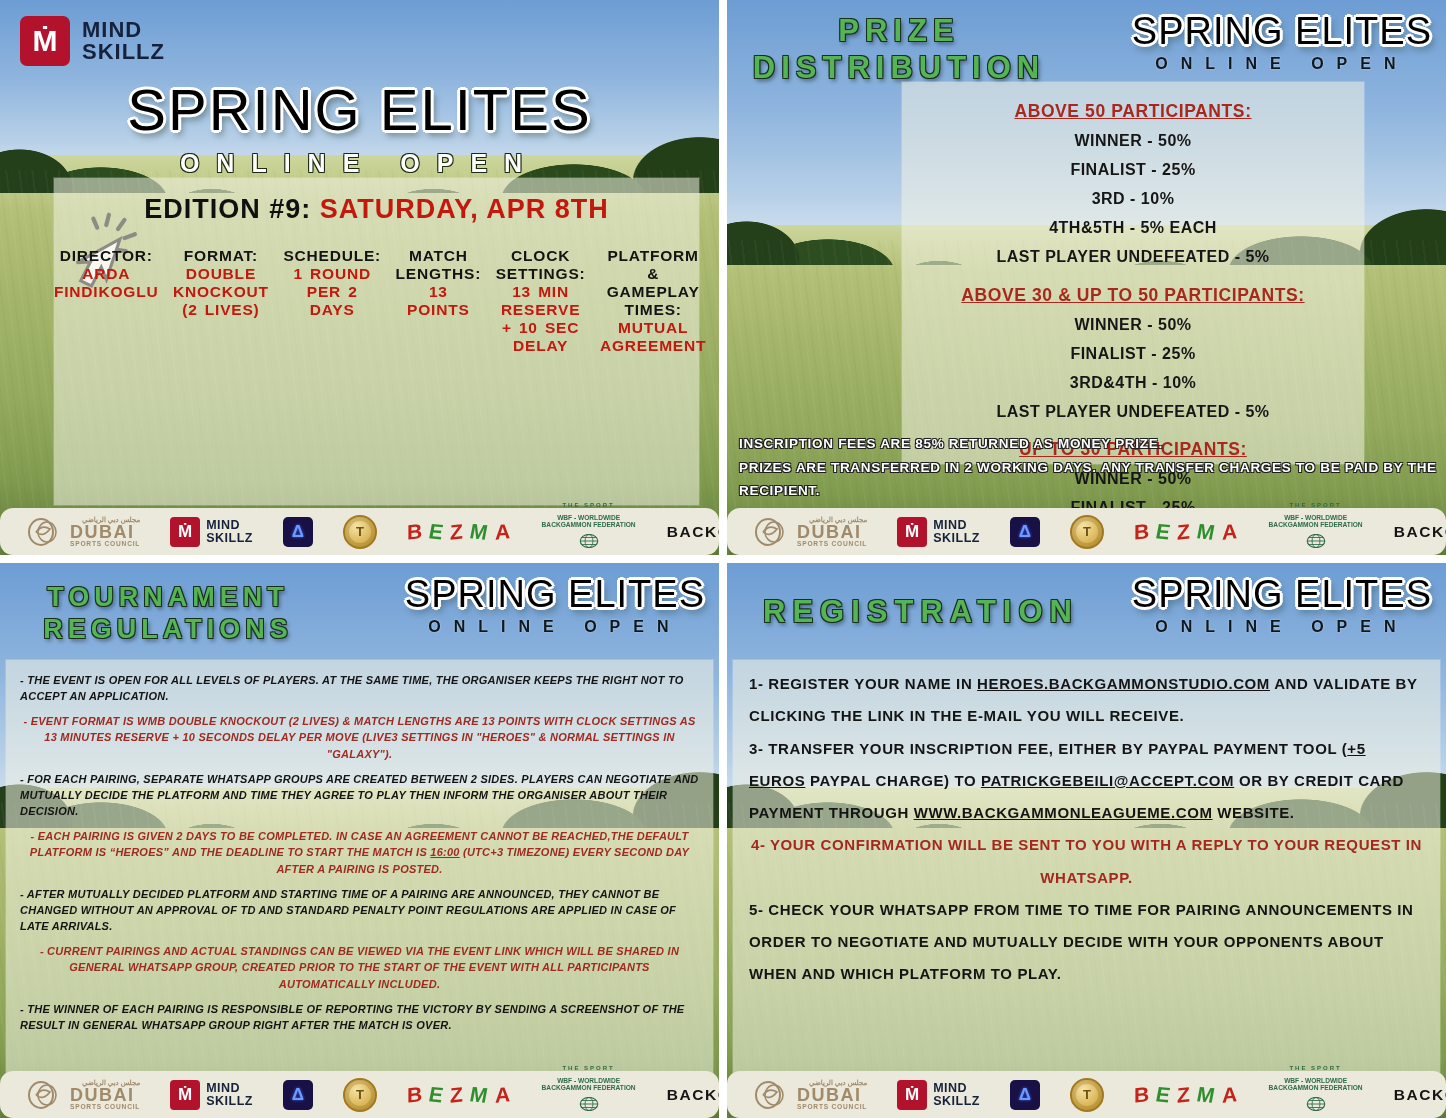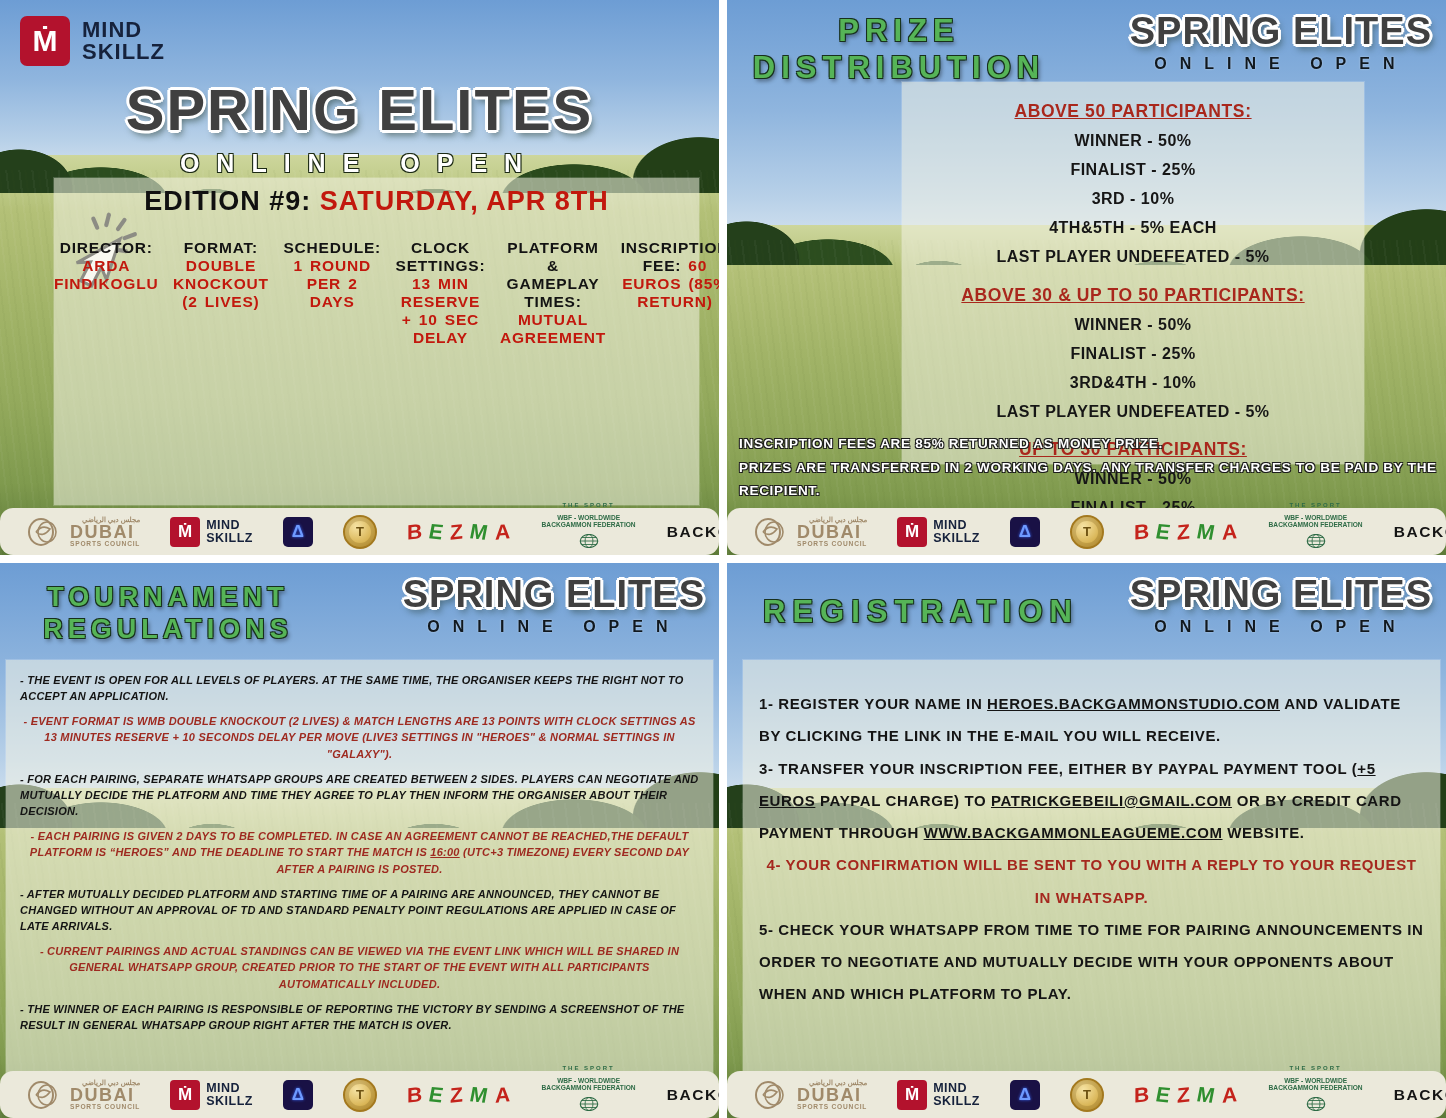--- a/index.html
+++ b/index.html
@@ -34,45 +34,45 @@
 
   
   .ms-brand{position:absolute;top:16px;left:20px;display:flex;align-items:center;gap:12px;}
   .ms-mark{width:50px;height:50px;background:#b3122d;border-radius:7px;color:#fff;
     display:flex;align-items:center;justify-content:center;font-size:30px;}
   .ms-text{display:flex;flex-direction:column;color:#16223c;font-size:22px;line-height:1.02;letter-spacing:1px;}
 
   
   .logo{text-align:center;}
   .logo-word{
-    color:#404040;font-weight:bold;letter-spacing:2px;
+    color:#000000;font-weight:normal;letter-spacing:2px;
     text-shadow:-2px -2px 0 #fff,2px -2px 0 #fff,-2px 2px 0 #fff,2px 2px 0 #fff,0 -3px 0 #fff,0 3px 0 #fff,-3px 0 0 #fff,3px 0 0 #fff,3px 5px 7px rgba(20,40,20,.55);}
   .logo-sub{font-weight:bold;}
   .logo-big{position:absolute;top:76px;left:0;right:0;}
   .logo-big .logo-word{font-size:58px;}
   .logo-big .logo-sub{margin-top:6px;font-size:25px;letter-spacing:17px;color:#fff;
     text-shadow:-1px -1px 0 #1c2a14,1px -1px 0 #1c2a14,-1px 1px 0 #1c2a14,1px 1px 0 #1c2a14;}
   .logo-small{position:absolute;top:10px;right:14px;}
   .logo-small .logo-word{font-size:38px;letter-spacing:1px;}
   .logo-small .logo-sub{margin-top:2px;font-size:16px;letter-spacing:13px;color:#10181f;
     text-shadow:0 0 2px rgba(255,255,255,.5);}
 
   
   .gtitle{position:absolute;color:#56b457;line-height:1.2;text-align:center;
     text-shadow:-1px -1px 0 #17301c,1px -1px 0 #17301c,-1px 1px 0 #17301c,1px 1px 0 #17301c,2px 3px 4px rgba(0,0,0,.45);}
   .panel--tr .gtitle{top:12px;left:12px;width:320px;font-size:31px;letter-spacing:6px;}
   .panel--bl .gtitle{top:18px;left:18px;width:300px;font-size:27px;letter-spacing:5px;}
   .panel--br .gtitle{top:30px;left:36px;font-size:31px;letter-spacing:7px;}
 
   
   .overlay{position:absolute;background:rgba(243,242,227,.55);box-shadow:0 0 0 1px rgba(255,255,255,.18);}
-  .overlay-main{left:54px;right:20px;top:178px;bottom:50px;text-align:center;padding-top:8px;}
+  .overlay-main{left:54px;right:20px;top:178px;bottom:50px;text-align:center;padding-top:16px;}
   .overlay-prize{left:175px;width:462px;top:82px;height:376px;text-align:center;padding-top:6px;}
   .overlay-reg{left:6px;right:6px;top:97px;height:416px;padding:12px 14px 0 14px;}
-  .overlay-steps{left:16px;right:6px;top:97px;height:416px;padding:28px 16px 0 16px;}
+  .overlay-steps{left:6px;right:6px;top:97px;height:416px;padding:8px 16px 0 16px;}
 
   
   .edition{font-size:27px;letter-spacing:1px;color:#101010;}
   .edition .ed-val{color:#c2180d;}
   .details{margin-top:22px;display:flex;gap:14.5px;}
   .detail-row{font-size:15.5px;letter-spacing:.8px;word-spacing:2px;color:#131313;}
   .detail-row .val{color:#c2180d;}
 
   
   .prize-heading{color:#a9271c;text-decoration:underline;font-size:17.5px;letter-spacing:.6px;margin:13px 0 4px 0;}
@@ -159,20 +159,21 @@
 
     <div class="overlay overlay-main">
       <div class="edition">
         <span class="ed-lbl">EDITION #9:</span>
         <span class="ed-val">SATURDAY, APR 8TH</span>
       </div>
       <div class="details" id="main-details">
           <div class="detail-row"><span class="lbl">DIRECTOR: </span><span class="val">ARDA FINDIKOGLU</span></div>
           <div class="detail-row"><span class="lbl">FORMAT: </span><span class="val">DOUBLE KNOCKOUT (2 LIVES)</span></div>
           <div class="detail-row"><span class="lbl">SCHEDULE: </span><span class="val">1 ROUND PER 2 DAYS</span></div>
+          <div class="detail-row"><span class="lbl">MATCH LENGTHS: </span><span class="val">13 POINTS</span></div>
           <div class="detail-row"><span class="lbl">CLOCK SETTINGS: </span><span class="val">13 MIN RESERVE + 10 SEC DELAY</span></div>
           <div class="detail-row"><span class="lbl">PLATFORM &amp; GAMEPLAY TIMES: </span><span class="val">MUTUAL AGREEMENT</span></div>
           <div class="detail-row"><span class="lbl">INSCRIPTION FEE: </span><span class="val">60 EUROS (85% RETURN)</span></div>
           <div class="detail-row"><span class="lbl">WHATSAPP CONTACT: </span><span class="val">+90 532 232 9228 (PATRICK GEBEILI - MINDSKILLZ)</span></div>
         </div>
     </div>
 
     <div>
   <div class="strip">
     <div class="lg">
@@ -418,21 +419,21 @@
 
     <div class="gtitle">REGISTRATION</div>
 
     <div class="logo logo-small">
       <div class="logo-word">SPRING ELITES</div>
       <div class="logo-sub">ONLINE OPEN</div>
     </div>
 
     <div class="overlay overlay-steps" id="reg-steps">
         <p class="step-p tone-dark"><span>1- REGISTER YOUR NAME IN </span><span class="u">HEROES.BACKGAMMONSTUDIO.COM</span><span> AND VALIDATE BY CLICKING THE LINK IN THE E-MAIL YOU WILL RECEIVE.</span></p>
-        <p class="step-p tone-dark"><span>3- TRANSFER YOUR INSCRIPTION FEE, EITHER BY PAYPAL PAYMENT TOOL (</span><span class="u">+5 EUROS</span><span> PAYPAL CHARGE) TO </span><span class="u">PATRICKGEBEILI@GMAIL.COM</span><span> OR BY CREDIT CARD PAYMENT THROUGH </span><span class="u">WWW.BACKGAMMONLEAGUEME.COM</span><span> WEBSITE.</span></p>
+        <p class="step-p tone-dark"><span>3- TRANSFER YOUR INSCRIPTION FEE, EITHER BY PAYPAL PAYMENT TOOL (</span><span class="u">+5 EUROS</span><span> PAYPAL CHARGE) TO </span><span class="u">PATRICKGEBEILI@ACCEPT.COM</span><span> OR BY CREDIT CARD PAYMENT THROUGH </span><span class="u">WWW.BACKGAMMONLEAGUEME.COM</span><span> WEBSITE.</span></p>
         <p class="step-p tone-red"><span>4- YOUR CONFIRMATION WILL BE SENT TO YOU WITH A REPLY TO YOUR REQUEST IN WHATSAPP.</span></p>
         <p class="step-p tone-dark"><span>5- CHECK YOUR WHATSAPP FROM TIME TO TIME FOR PAIRING ANNOUNCEMENTS IN ORDER TO NEGOTIATE AND MUTUALLY DECIDE WITH YOUR OPPONENTS ABOUT WHEN AND WHICH PLATFORM TO PLAY.</span></p>
       </div>
 
     <div>
   <div class="strip">
     <div class="lg">
       <svg class="dubai-ic" width="38" height="34" viewBox="0 0 38 34">
         <ellipse cx="15" cy="17" rx="12" ry="13" fill="none" stroke="#a08a6a" stroke-width="2"></ellipse>
         <ellipse cx="21" cy="17" rx="9" ry="10" fill="none" stroke="#a08a6a" stroke-width="1.6"></ellipse>

